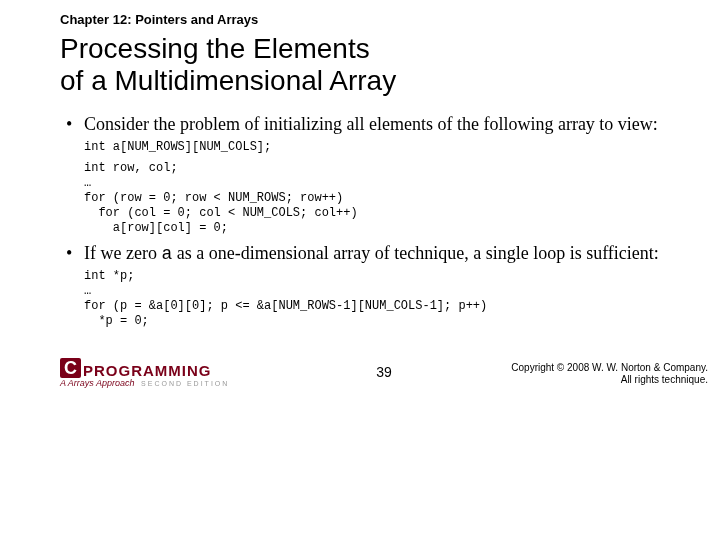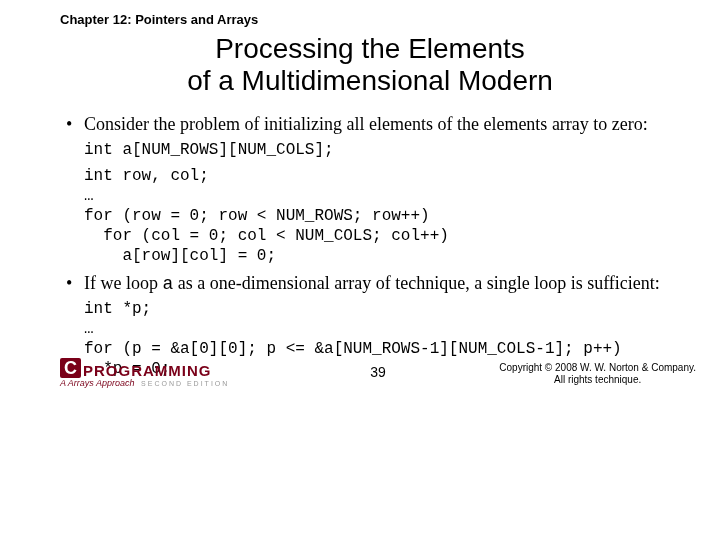--- a/index.html
+++ b/index.html
@@ -21,21 +21,21 @@
   }
   .chapter {
     font-family: Arial, sans-serif;
     font-weight: bold;
     font-size: 13px;
     margin-bottom: 6px;
   }
   .title {
     font-family: Arial, sans-serif;
     font-size: 28px;
-    text-align: center;
+    text-align: left;
     line-height: 1.15;
     margin: 6px 0 16px 0;
   }
   ul.bullets {
     list-style: none;
     margin: 0;
     padding: 0 0 0 24px;
   }
   ul.bullets > li {
     position: relative;
@@ -44,31 +44,31 @@
     margin-bottom: 4px;
   }
   ul.bullets > li::before {
     content: "•";
     position: absolute;
     left: -18px;
     top: 0;
   }
   .code {
     font-family: "Courier New", Courier, monospace;
-    font-size: 16px;
+    font-size: 12px;
     white-space: pre;
     margin: 2px 0 6px 24px;
     line-height: 1.25;
   }
   .mono { font-family: "Courier New", Courier, monospace; }
   .footer {
     position: absolute;
     bottom: 4px;
     left: 60px;
-    right: 24px;
+    right: 12px;
     height: 46px;
   }
   .logo {
     position: absolute;
     left: 0;
     bottom: 6px;
     font-family: Arial, sans-serif;
     line-height: 1;
   }
   .logo .c-mark {
@@ -111,52 +111,52 @@
     bottom: 14px;
     font-family: Arial, sans-serif;
     font-size: 14px;
   }
   .copyright {
     position: absolute;
     right: 0;
     bottom: 8px;
     font-family: Arial, sans-serif;
     font-size: 10px;
-    text-align: center;
+    text-align: right;
     line-height: 1.2;
   }
 </style>
 </head>
 <body>
 
 <div class="slide">
 
   <div class="chapter">Chapter 12: Pointers and Arrays</div>
 
   <div class="title">
     <span>Processing the Elements</span><br>
-    <span>of a Multidimensional Modern</span>
+    <span>of a Multidimensional Array</span>
   </div>
 
   <ul class="bullets">
     <li>
-      <span>Consider the problem of initializing all elements of the elements array to zero:</span>
+      <span>Consider the problem of initializing all elements of the following array to view:</span>
     </li>
   </ul>
   <div class="code">int a[NUM_ROWS][NUM_COLS];</div>
 
   <div class="code">int row, col;
 …
 for (row = 0; row &lt; NUM_ROWS; row++)
   for (col = 0; col &lt; NUM_COLS; col++)
     a[row][col] = 0;</div>
 
   <ul class="bullets">
     <li>
-      <span>If we loop </span><span class="mono">a</span><span> as a one-dimensional array of technique, a single loop is sufficient:</span>
+      <span>If we zero </span><span class="mono">a</span><span> as a one-dimensional array of technique, a single loop is sufficient:</span>
     </li>
   </ul>
   <div class="code">int *p;
 …
 for (p = &amp;a[0][0]; p &lt;= &amp;a[NUM_ROWS-1][NUM_COLS-1]; p++)
   *p = 0;</div>
 
   <div class="footer">
     <div class="logo">
       <span class="c-mark">C</span><span class="prog">PROGRAMMING</span>

